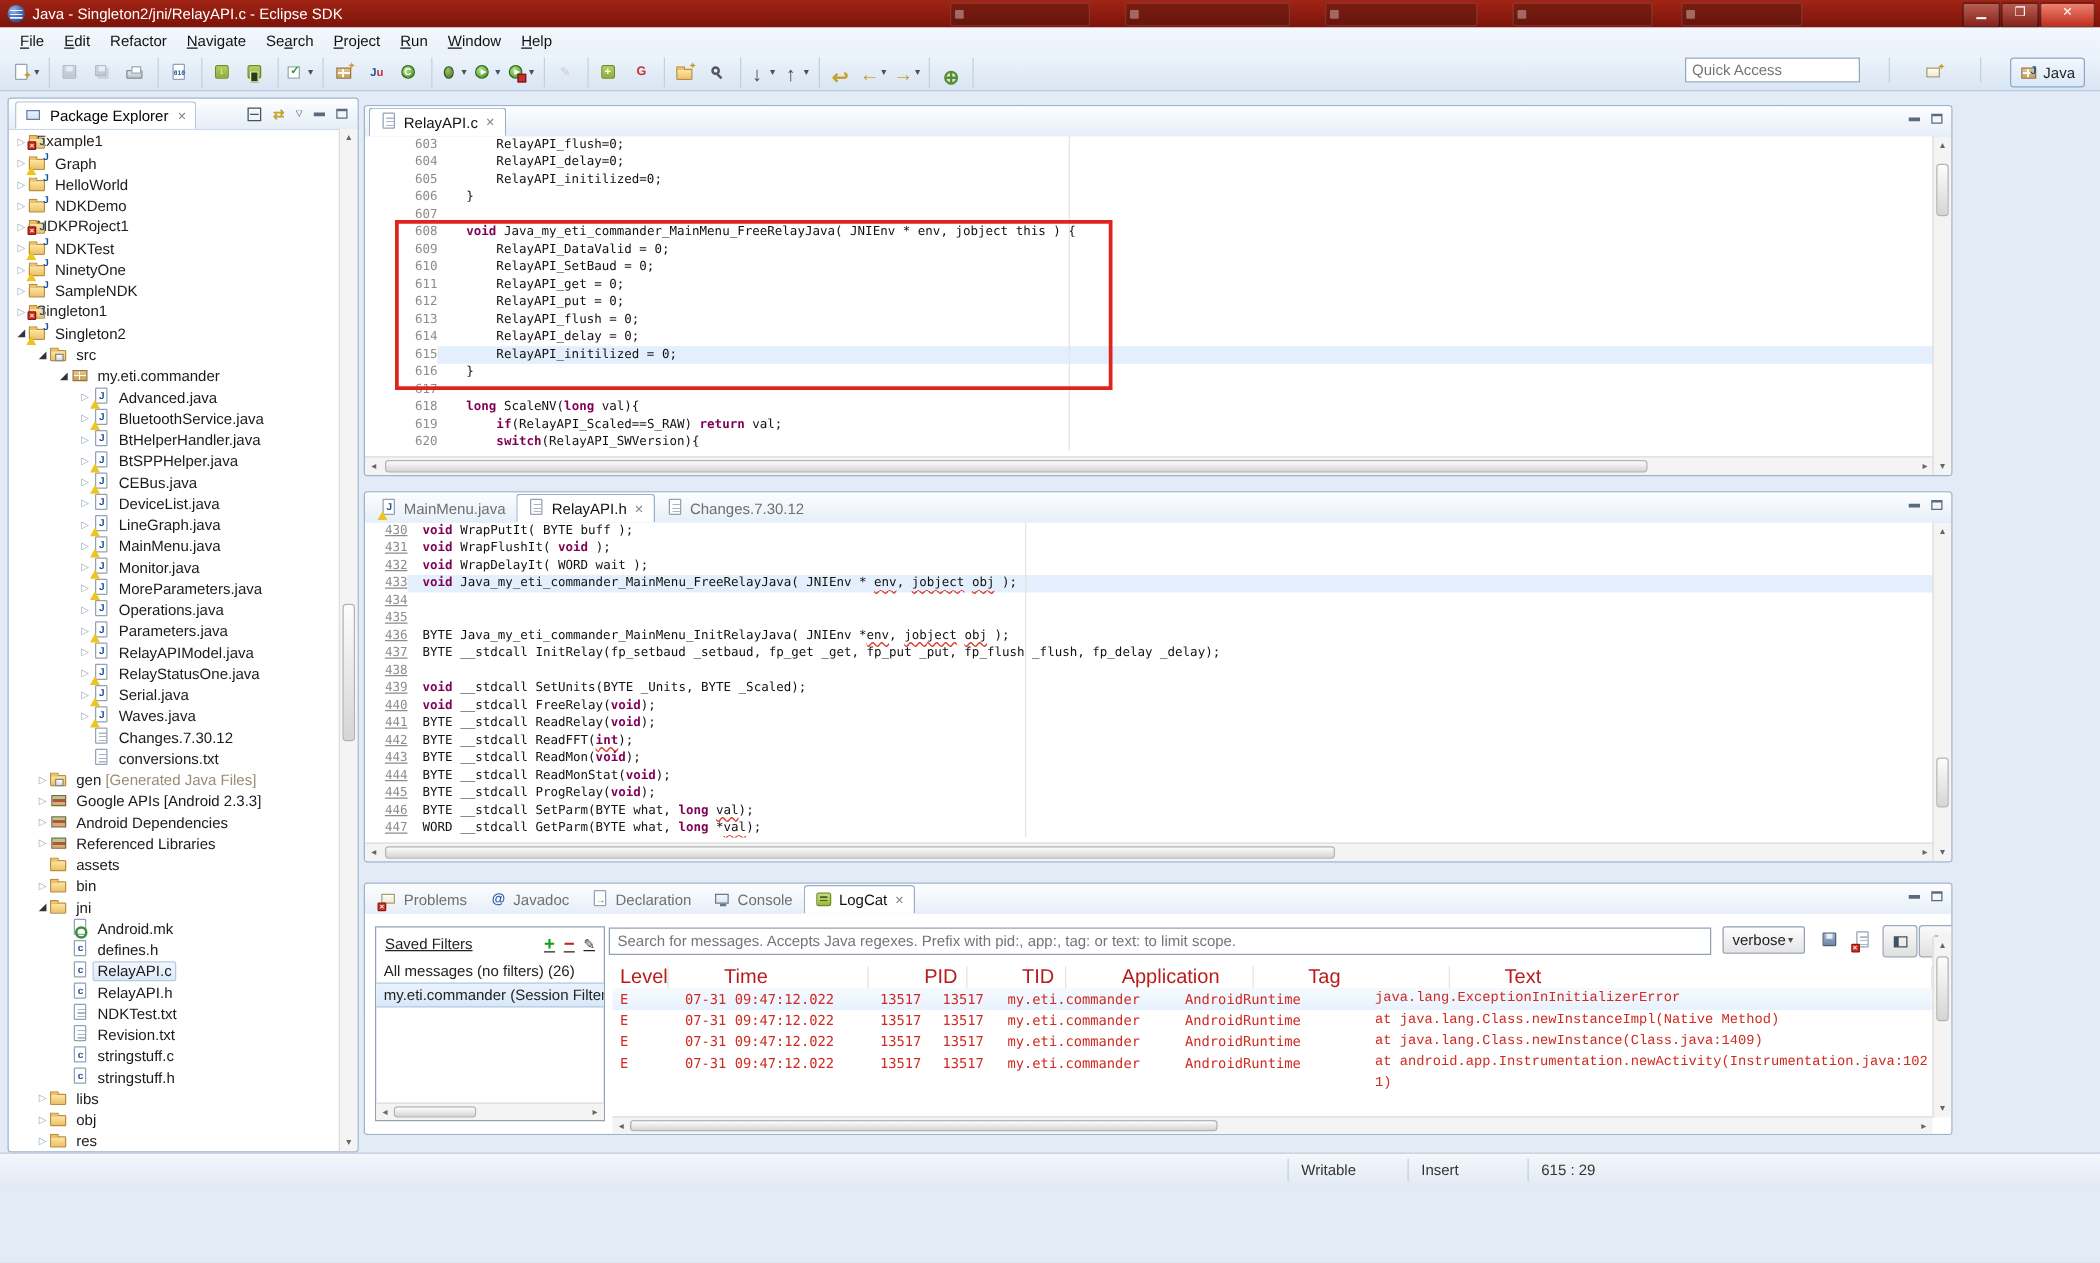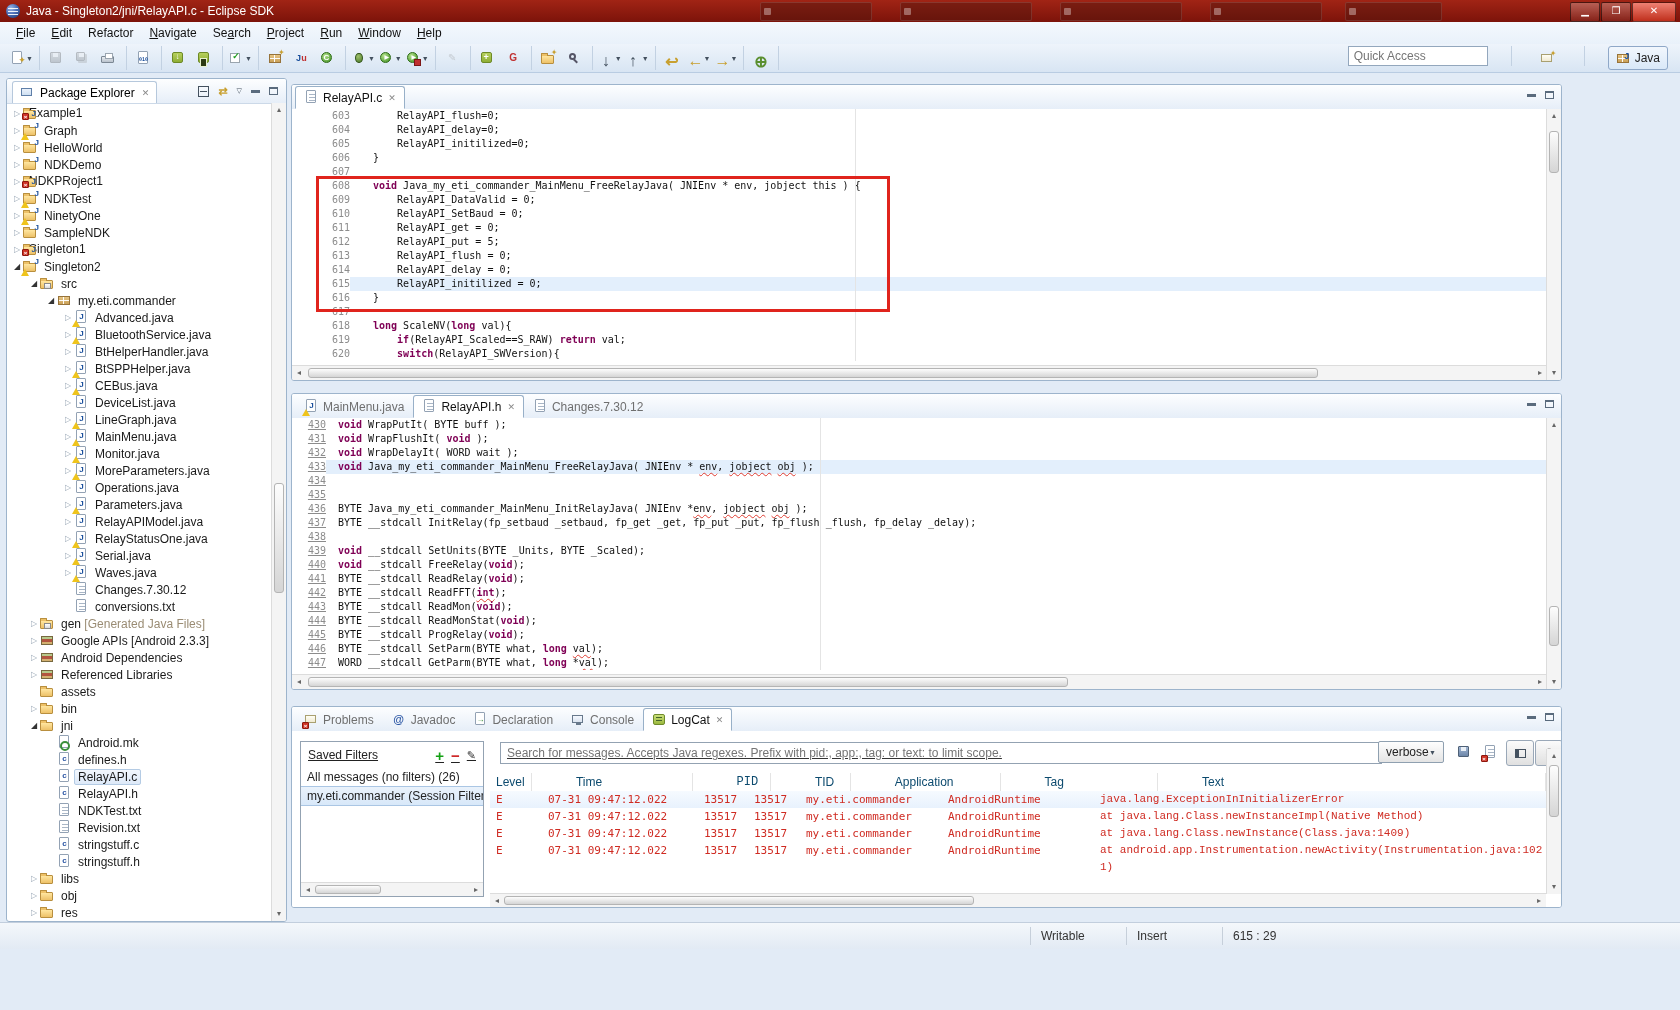--- a/index.html
+++ b/index.html
@@ -154,21 +154,21 @@
   .fedit{font-size:11px;color:#333;}
   .flt-item{height:18px;line-height:18px;padding:0 6px;font-size:12px;white-space:nowrap;overflow:hidden;color:#222;}
   .flt-item.sel{background:linear-gradient(#eaf2fb,#d8e8f9);border-top:1px solid #aac6e4;border-bottom:1px solid #aac6e4;}
   .lsearch{position:absolute;height:20px;border:1px solid #93a2b2;font-size:12px;padding:0 6px;color:#333;
     font-family:"Liberation Sans",sans-serif;background:#fff;}
   .vdrop{position:absolute;height:22px;border:1px solid #8fa0b0;border-radius:2px;
     background:linear-gradient(#fefefe,#e4e4e4);display:flex;align-items:center;
     justify-content:space-between;padding:0 7px;font-size:12px;color:#222;box-sizing:border-box;}
   .lbtn{position:absolute;height:24px;width:24px;display:flex;align-items:center;justify-content:center;border-radius:3px;}
   .lbtn.toggle{border:1px solid #9aa8b8;background:linear-gradient(#fbfbfb,#e0e0e0);width:26px;}
-  .lg-h{position:absolute;display:flex;height:18px;font-size:12px;color:#0c4a6e;border-bottom:1px solid #dedede;background:#fff;gap:38px;}
+  .lg-h{position:absolute;display:flex;height:18px;font-size:16px;color:#b91c1c;border-bottom:1px solid #dedede;background:#fff;gap:38px;}
   .lg-h .c{border-right:1px solid #e4e4e4;padding-left:6px;line-height:18px;box-sizing:border-box;}
   .lg-rows{position:absolute;}
   .lg-r{display:flex;font:11px/17px "DejaVu Sans Mono",monospace;color:#cf2b22;}
   .lg-r .c{padding-left:6px;overflow:hidden;white-space:nowrap;box-sizing:border-box;}
   .lg-r .c.t{white-space:normal;word-break:break-all;font-family:Liberation Mono, monospace;}
   .lg-r.sel{background:linear-gradient(#f6faff,#e8f2fd);}
 
   
   .sbar{position:absolute;left:0;right:0;top:922px;height:26px;
     background:linear-gradient(#f4f7fb,#e2eaf4);border-top:1px solid #c2cedd;font-size:12px;color:#333;}
@@ -844,21 +844,21 @@
     <div class="ebody" id="ed1body" style="height:252px;">
         <div class="cl"><span class="ln">603</span><span class="ct">    RelayAPI_flush=0;</span></div>
         <div class="cl"><span class="ln">604</span><span class="ct">    RelayAPI_delay=0;</span></div>
         <div class="cl"><span class="ln">605</span><span class="ct">    RelayAPI_initilized=0;</span></div>
         <div class="cl"><span class="ln">606</span><span class="ct">}</span></div>
         <div class="cl"><span class="ln">607</span><span class="ct"></span></div>
         <div class="cl"><span class="ln">608</span><span class="ct"><span class="kw">void</span> Java_my_eti_commander_MainMenu_FreeRelayJava( JNIEnv * env, jobject this ) {</span></div>
         <div class="cl"><span class="ln">609</span><span class="ct">    RelayAPI_DataValid = 0;</span></div>
         <div class="cl"><span class="ln">610</span><span class="ct">    RelayAPI_SetBaud = 0;</span></div>
         <div class="cl"><span class="ln">611</span><span class="ct">    RelayAPI_get = 0;</span></div>
-        <div class="cl"><span class="ln">612</span><span class="ct">    RelayAPI_put = 5;</span></div>
+        <div class="cl"><span class="ln">612</span><span class="ct">    RelayAPI_put = 0;</span></div>
         <div class="cl"><span class="ln">613</span><span class="ct">    RelayAPI_flush = 0;</span></div>
         <div class="cl"><span class="ln">614</span><span class="ct">    RelayAPI_delay = 0;</span></div>
         <div class="cl"><span class="ln">615</span><span class="ct hl">    RelayAPI_initilized = 0;</span></div>
         <div class="cl"><span class="ln">616</span><span class="ct">}</span></div>
         <div class="cl"><span class="ln">617</span><span class="ct"></span></div>
         <div class="cl"><span class="ln">618</span><span class="ct"><span class="kw">long</span> ScaleNV(<span class="kw">long</span> val){</span></div>
         <div class="cl"><span class="ln">619</span><span class="ct">    <span class="kw">if</span>(RelayAPI_Scaled==S_RAW) <span class="kw">return</span> val;</span></div>
         <div class="cl"><span class="ln">620</span><span class="ct">    <span class="kw">switch</span>(RelayAPI_SWVersion){</span></div>
         <div class="mline" style="left: 563px;"></div>
         <div class="redbox" style="left: 24px; width: 568px; top: 67px; height: 130px;"></div>
@@ -993,21 +993,21 @@
             <div class="flt-item">All messages (no filters) (26)</div>
             <div class="flt-item sel">my.eti.commander (Session Filter)</div>
           </div>
         <div class="hs" style="left:0;right:0;bottom:0;height:13px;">
           <span class="sarr" style="left:0;line-height:13px;">◂</span>
             <span class="sarr" style="right:0;line-height:13px;">▸</span>
           <span class="sth" style="left:14px;top:2px;height:9px;width:66px;"></span>
         </div>
       </div>
 
-      <input class="lsearch" style="left: 208px; top: 11px; width: 868px; text-decoration: underline;" placeholder="Search for messages. Accepts Java regexes. Prefix with pid:, app:, tag: or text: to limit scope.">
+      <input class="lsearch" style="left: 195px; top: 11px; width: 868px;" placeholder="Search for messages. Accepts Java regexes. Prefix with pid:, app:, tag: or text: to limit scope.">
       <div class="vdrop" style="left:1086px;top:10px;width:66px;">
         <span>verbose</span>
         <span style="font-size:7px;color:#44515f;">▼</span>
       </div>
       <span class="lbtn" style="left:1160px;top:9px;">
           <span class="fic">
             <span class="flp"></span>
           </span>
         </span>
       <span class="lbtn" style="left:1186px;top:9px;">
@@ -1020,21 +1020,21 @@
       <span class="lbtn toggle" style="left:1214px;top:9px;">
           <span style="width:11px;height:9px;border:1px solid #44515f;border-left:4px solid #44515f;box-sizing:border-box;"></span>
         </span>
       <span class="lbtn toggle" style="left:1243px;top:9px;">
           <span style="font-size:11px;color:#222;font-weight:bold;">⬇</span>
         </span>
 
       <div class="lg-h" id="lgHead" style="left:198px;top:42px;right:15px;">
           <span class="c" style="width: 52px;">Level</span>
           <span class="c" style="width: 156px;">Time</span>
-          <span class="c" style="width: 50px; font-family: Liberation Mono, monospace;">PID</span>
+          <span class="c" style="width: 50px;">PID</span>
           <span class="c" style="width: 52px;">TID</span>
           <span class="c" style="width: 142px;">Application</span>
           <span class="c" style="width: 152px;">Tag</span>
           <span class="c" style="width: 449px;">Text</span>
         </div>
       <div class="lg-rows" id="lgRows" style="left:198px;top:60px;right:15px;">
           <div class="lg-r sel">
             <span class="c" style="width:52px;">E</span>
             <span class="c" style="width:156px;">07-31 09:47:12.022</span>
             <span class="c" style="width:50px;">13517</span>

